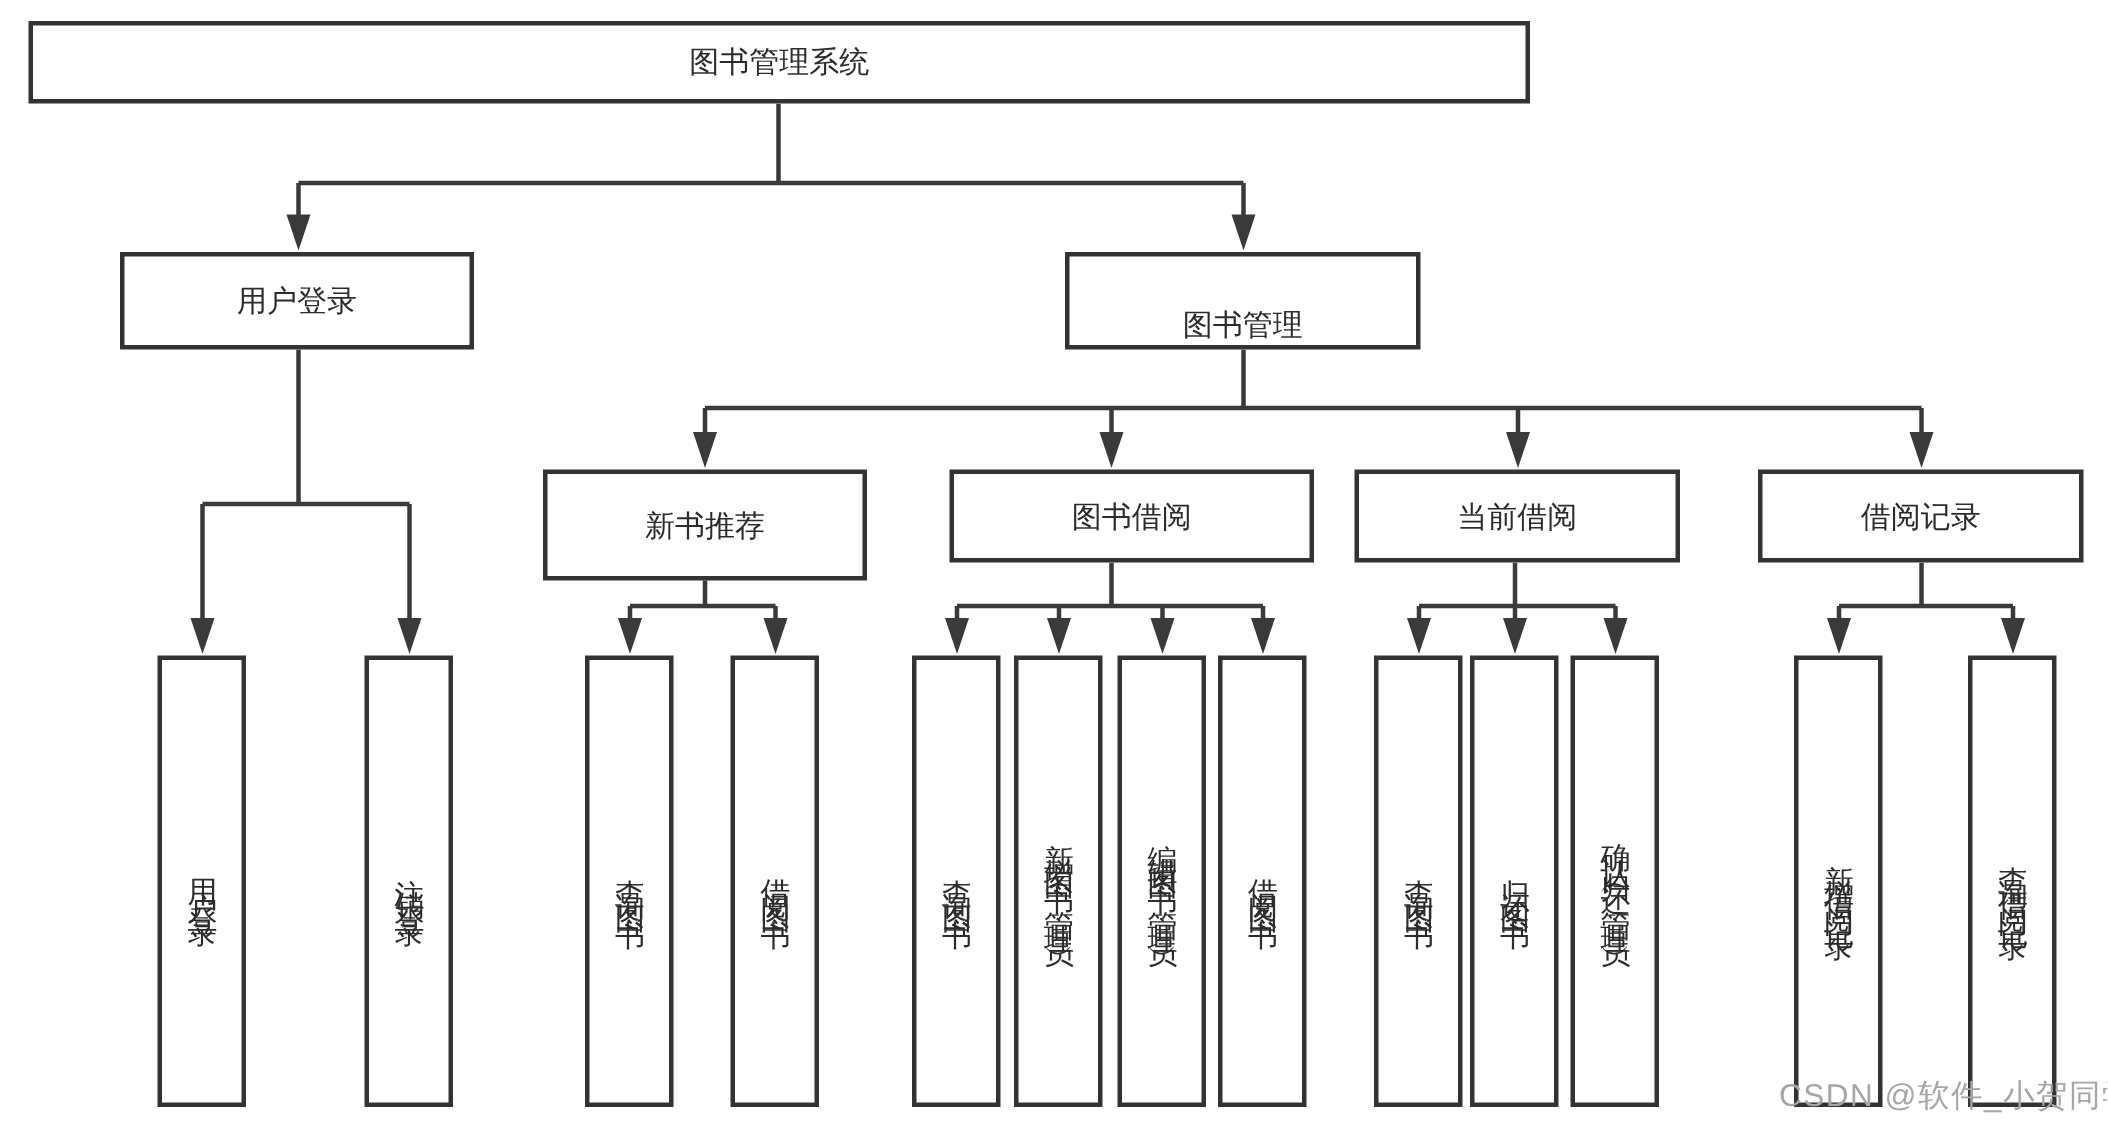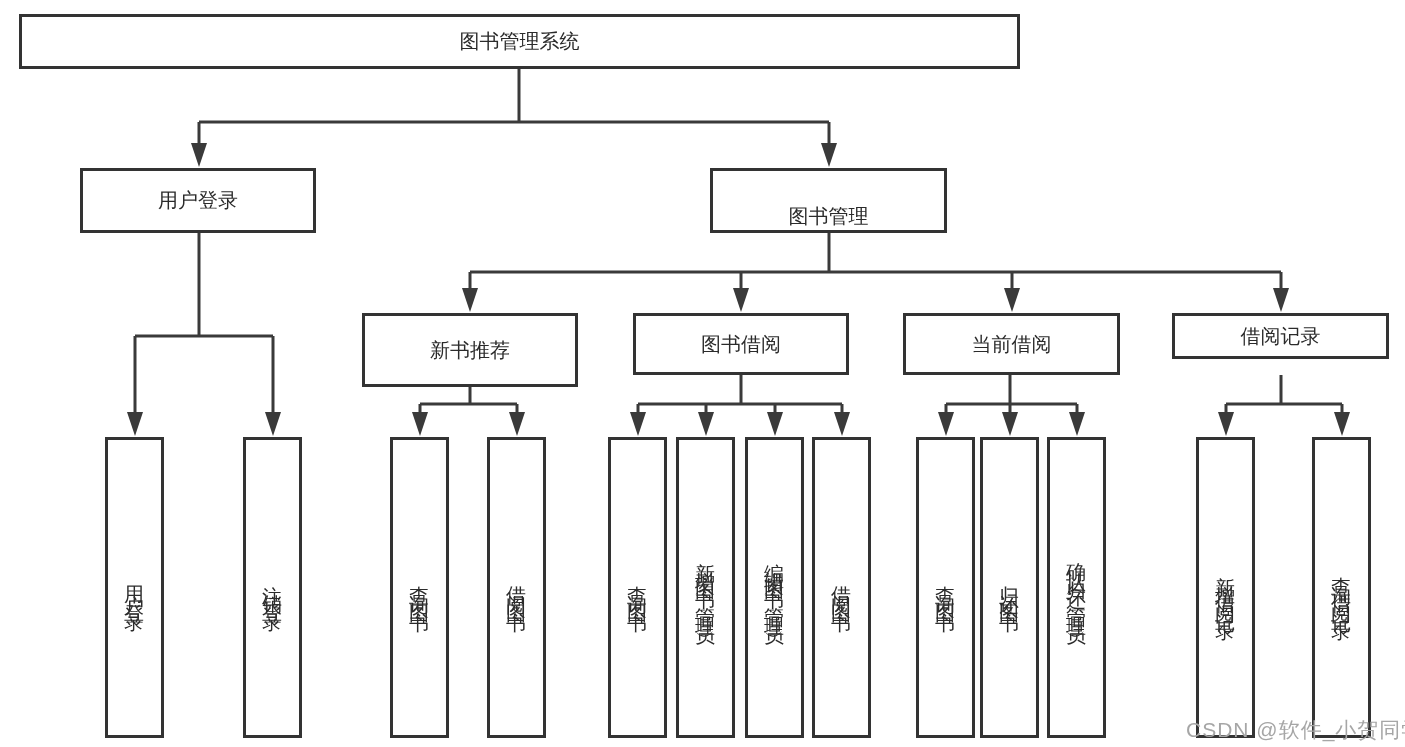--- a/index.html
+++ b/index.html
@@ -41,23 +41,23 @@
     line-height: 1;
     white-space: nowrap;
   }
   
   .n-root  { left: 19px;  top: 14px;  width: 1001px; height: 55px; }
   
   .n-l2a   { left: 80px;  top: 168px; width: 236px; height: 65px; }
   .n-l2b   { left: 710px; top: 168px; width: 237px; height: 65px; align-items: flex-end; }
   
   .n-l3a   { left: 362px;  top: 313px; width: 216px; height: 74px; }
-  .n-l3b   { left: 633px;  top: 313px; width: 216px; height: 62px; }
+  .n-l3b   { left: 633px;  top: 313px; width: 243px; height: 62px; }
   .n-l3c   { left: 903px;  top: 313px; width: 217px; height: 62px; }
-  .n-l3d   { left: 1172px; top: 313px; width: 217px; height: 46px; }
+  .n-l3d   { left: 1172px; top: 313px; width: 217px; height: 62px; }
   
   .leaf { top: 437px; width: 59px; height: 301px; }
   .lf0  { left: 105px; }
   .lf1  { left: 243px; }
   .lf2  { left: 390px; }
   .lf3  { left: 487px; }
   .lf4  { left: 608px; }
   .lf5  { left: 676px; }
   .lf6  { left: 745px; }
   .lf7  { left: 812px; }

